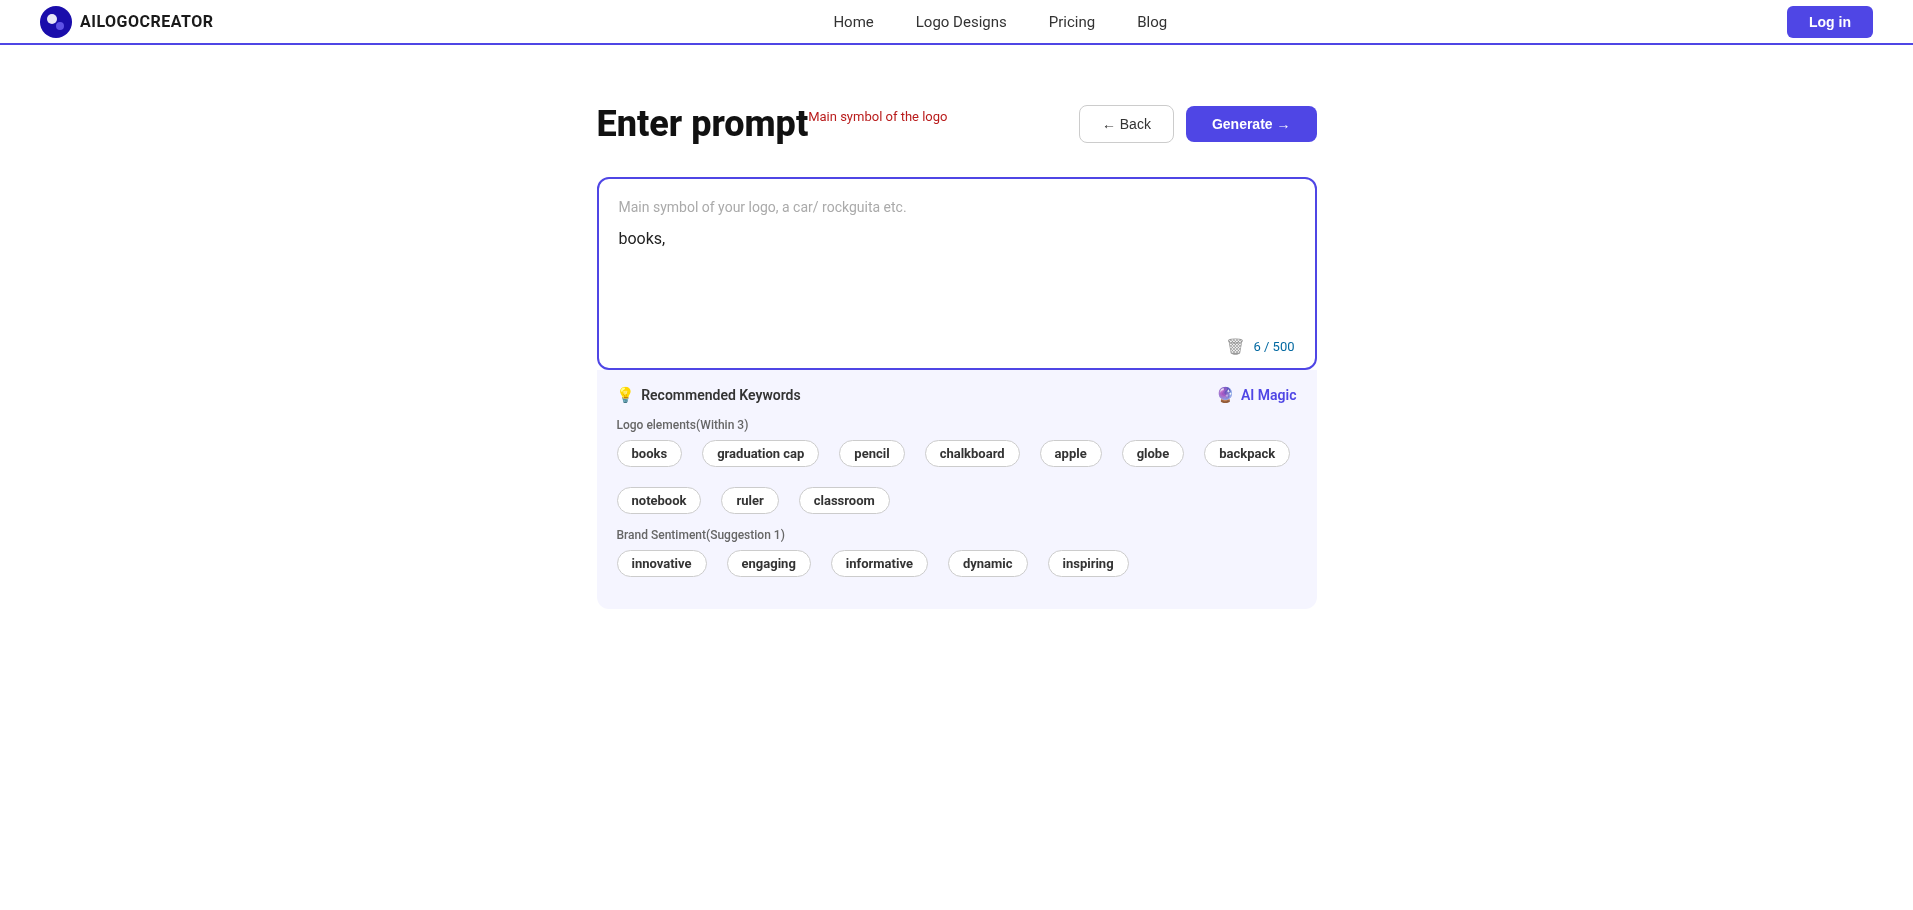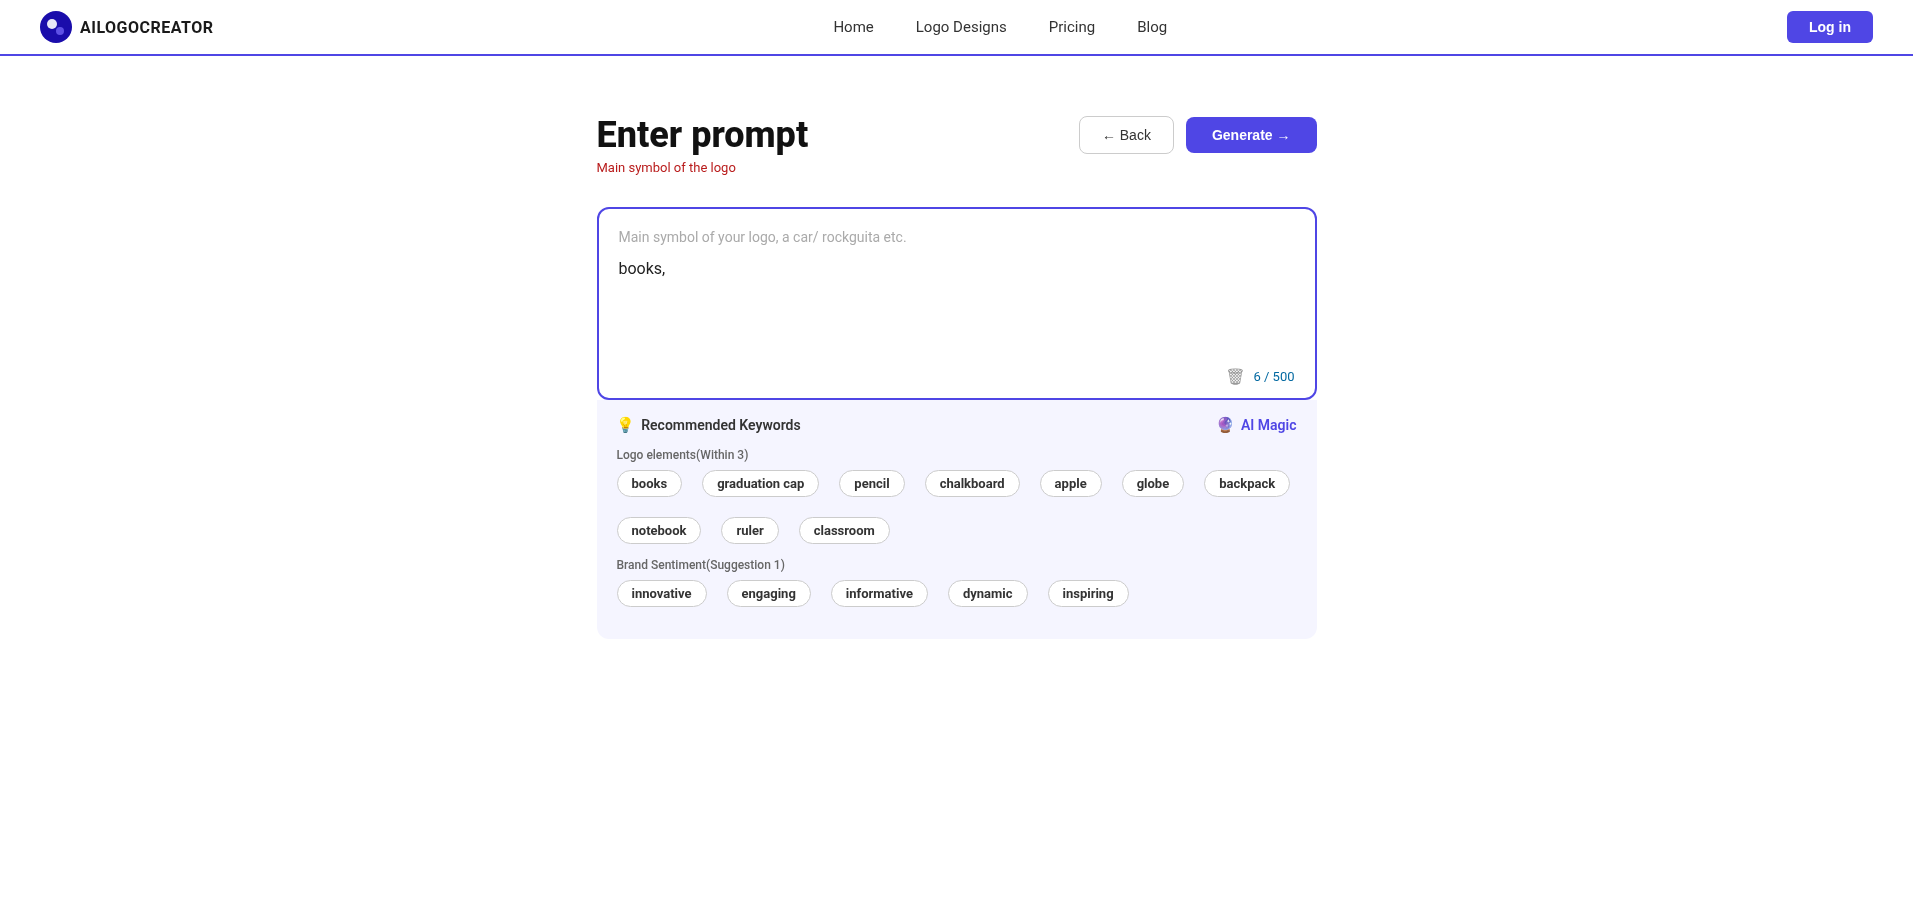--- a/index.html
+++ b/index.html
@@ -15,21 +15,21 @@
       min-height: 910px;
       width: 1913px;
     }
 
     
     .header {
       display: flex;
       align-items: center;
       justify-content: space-between;
       padding: 0 40px;
-      height: 56px;
+      height: 45px;
       border-bottom: 2px solid #4f46e5;
     }
 
     .logo-area {
       display: flex;
       align-items: center;
       gap: 8px;
     }
 
     .logo-icon {
@@ -77,21 +77,21 @@
 
     .page-header {
       display: flex;
       align-items: flex-start;
       justify-content: space-between;
       margin-bottom: 32px;
     }
 
     .page-title-area {
       display: flex;
-      flex-direction: column;
+      flex-direction: row;
     }
 
     .page-title {
       font-size: 36px;
       font-weight: 800;
       color: #111;
       line-height: 1.1;
     }
 
     .page-subtitle {

